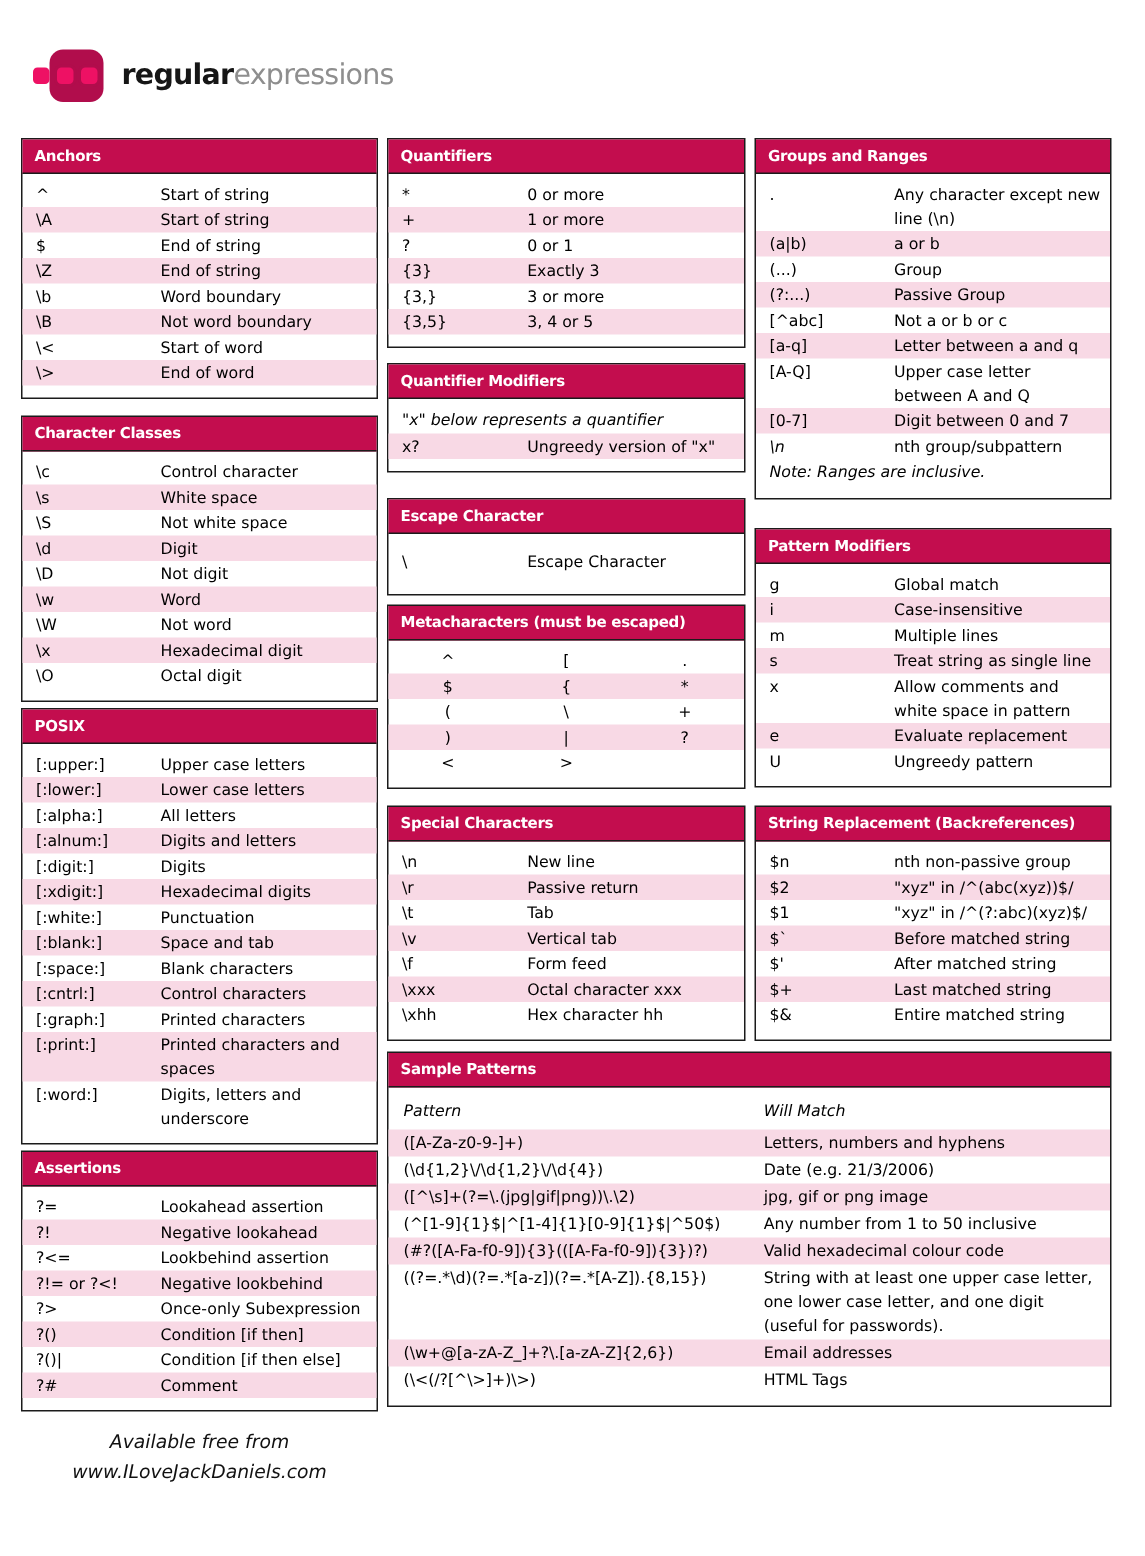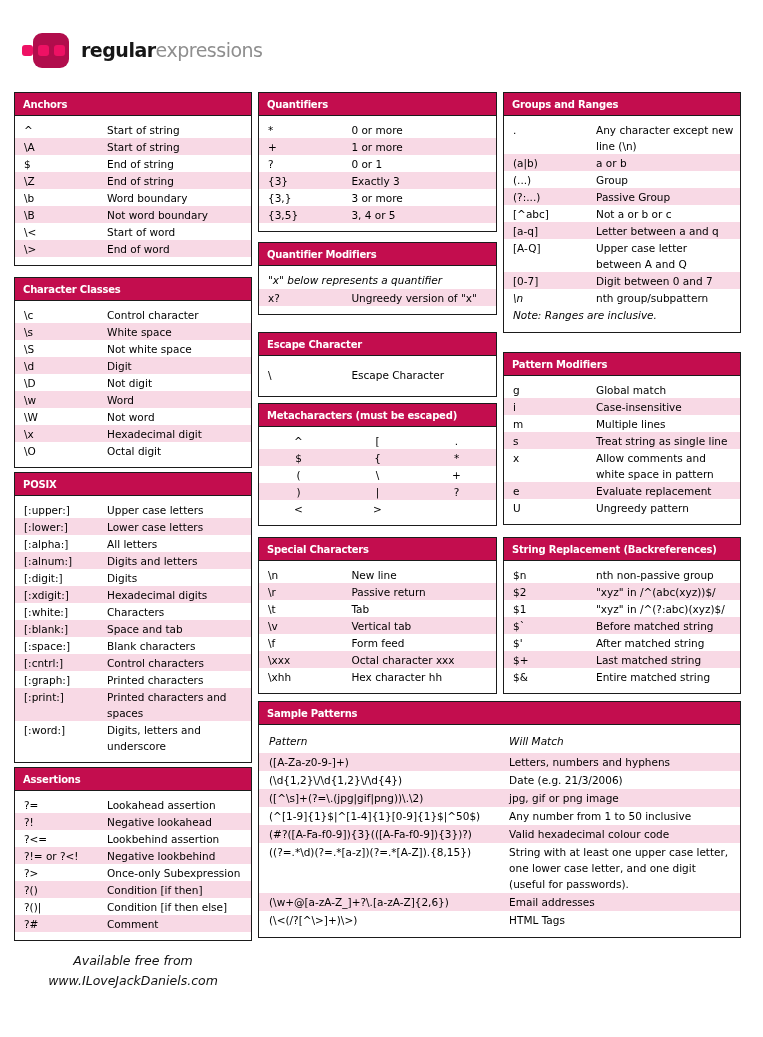--- a/index.html
+++ b/index.html
@@ -194,21 +194,21 @@
           <div class="row">
             <span class="code">[:digit:]</span>
             <span class="desc">Digits</span>
           </div>
           <div class="row">
             <span class="code">[:xdigit:]</span>
             <span class="desc">Hexadecimal digits</span>
           </div>
           <div class="row">
             <span class="code">[:white:]</span>
-            <span class="desc">Characters</span>
+            <span class="desc">Punctuation</span>
           </div>
           <div class="row">
             <span class="code">[:blank:]</span>
             <span class="desc">Space and tab</span>
           </div>
           <div class="row">
             <span class="code">[:space:]</span>
             <span class="desc">Blank characters</span>
           </div>
           <div class="row">

